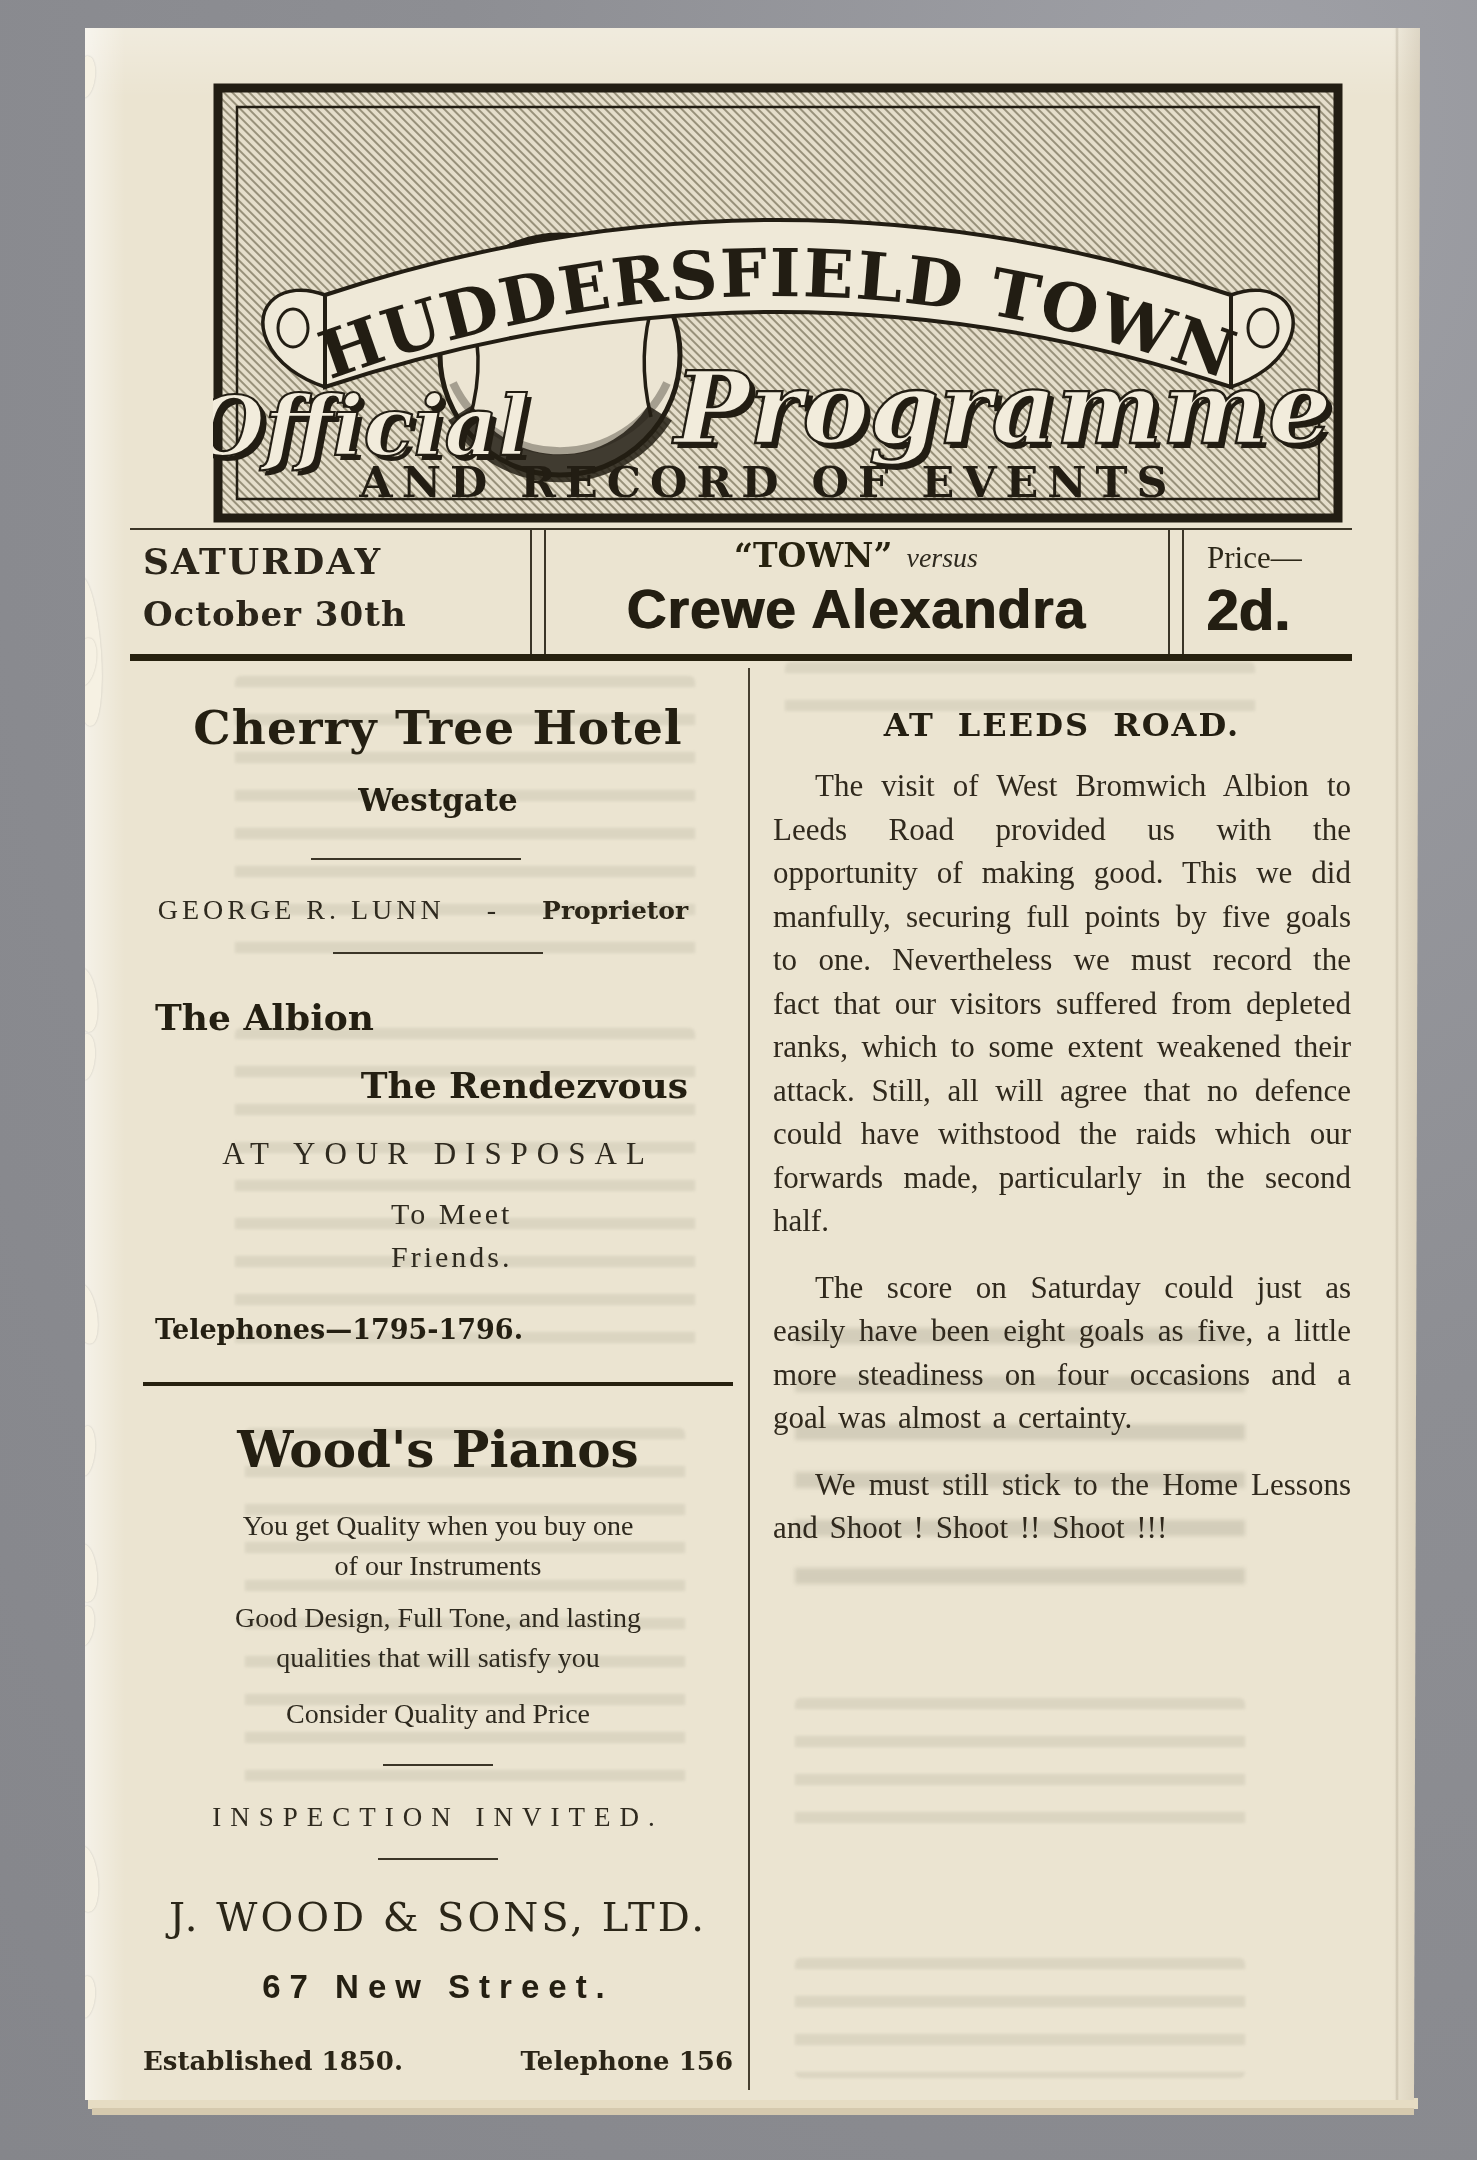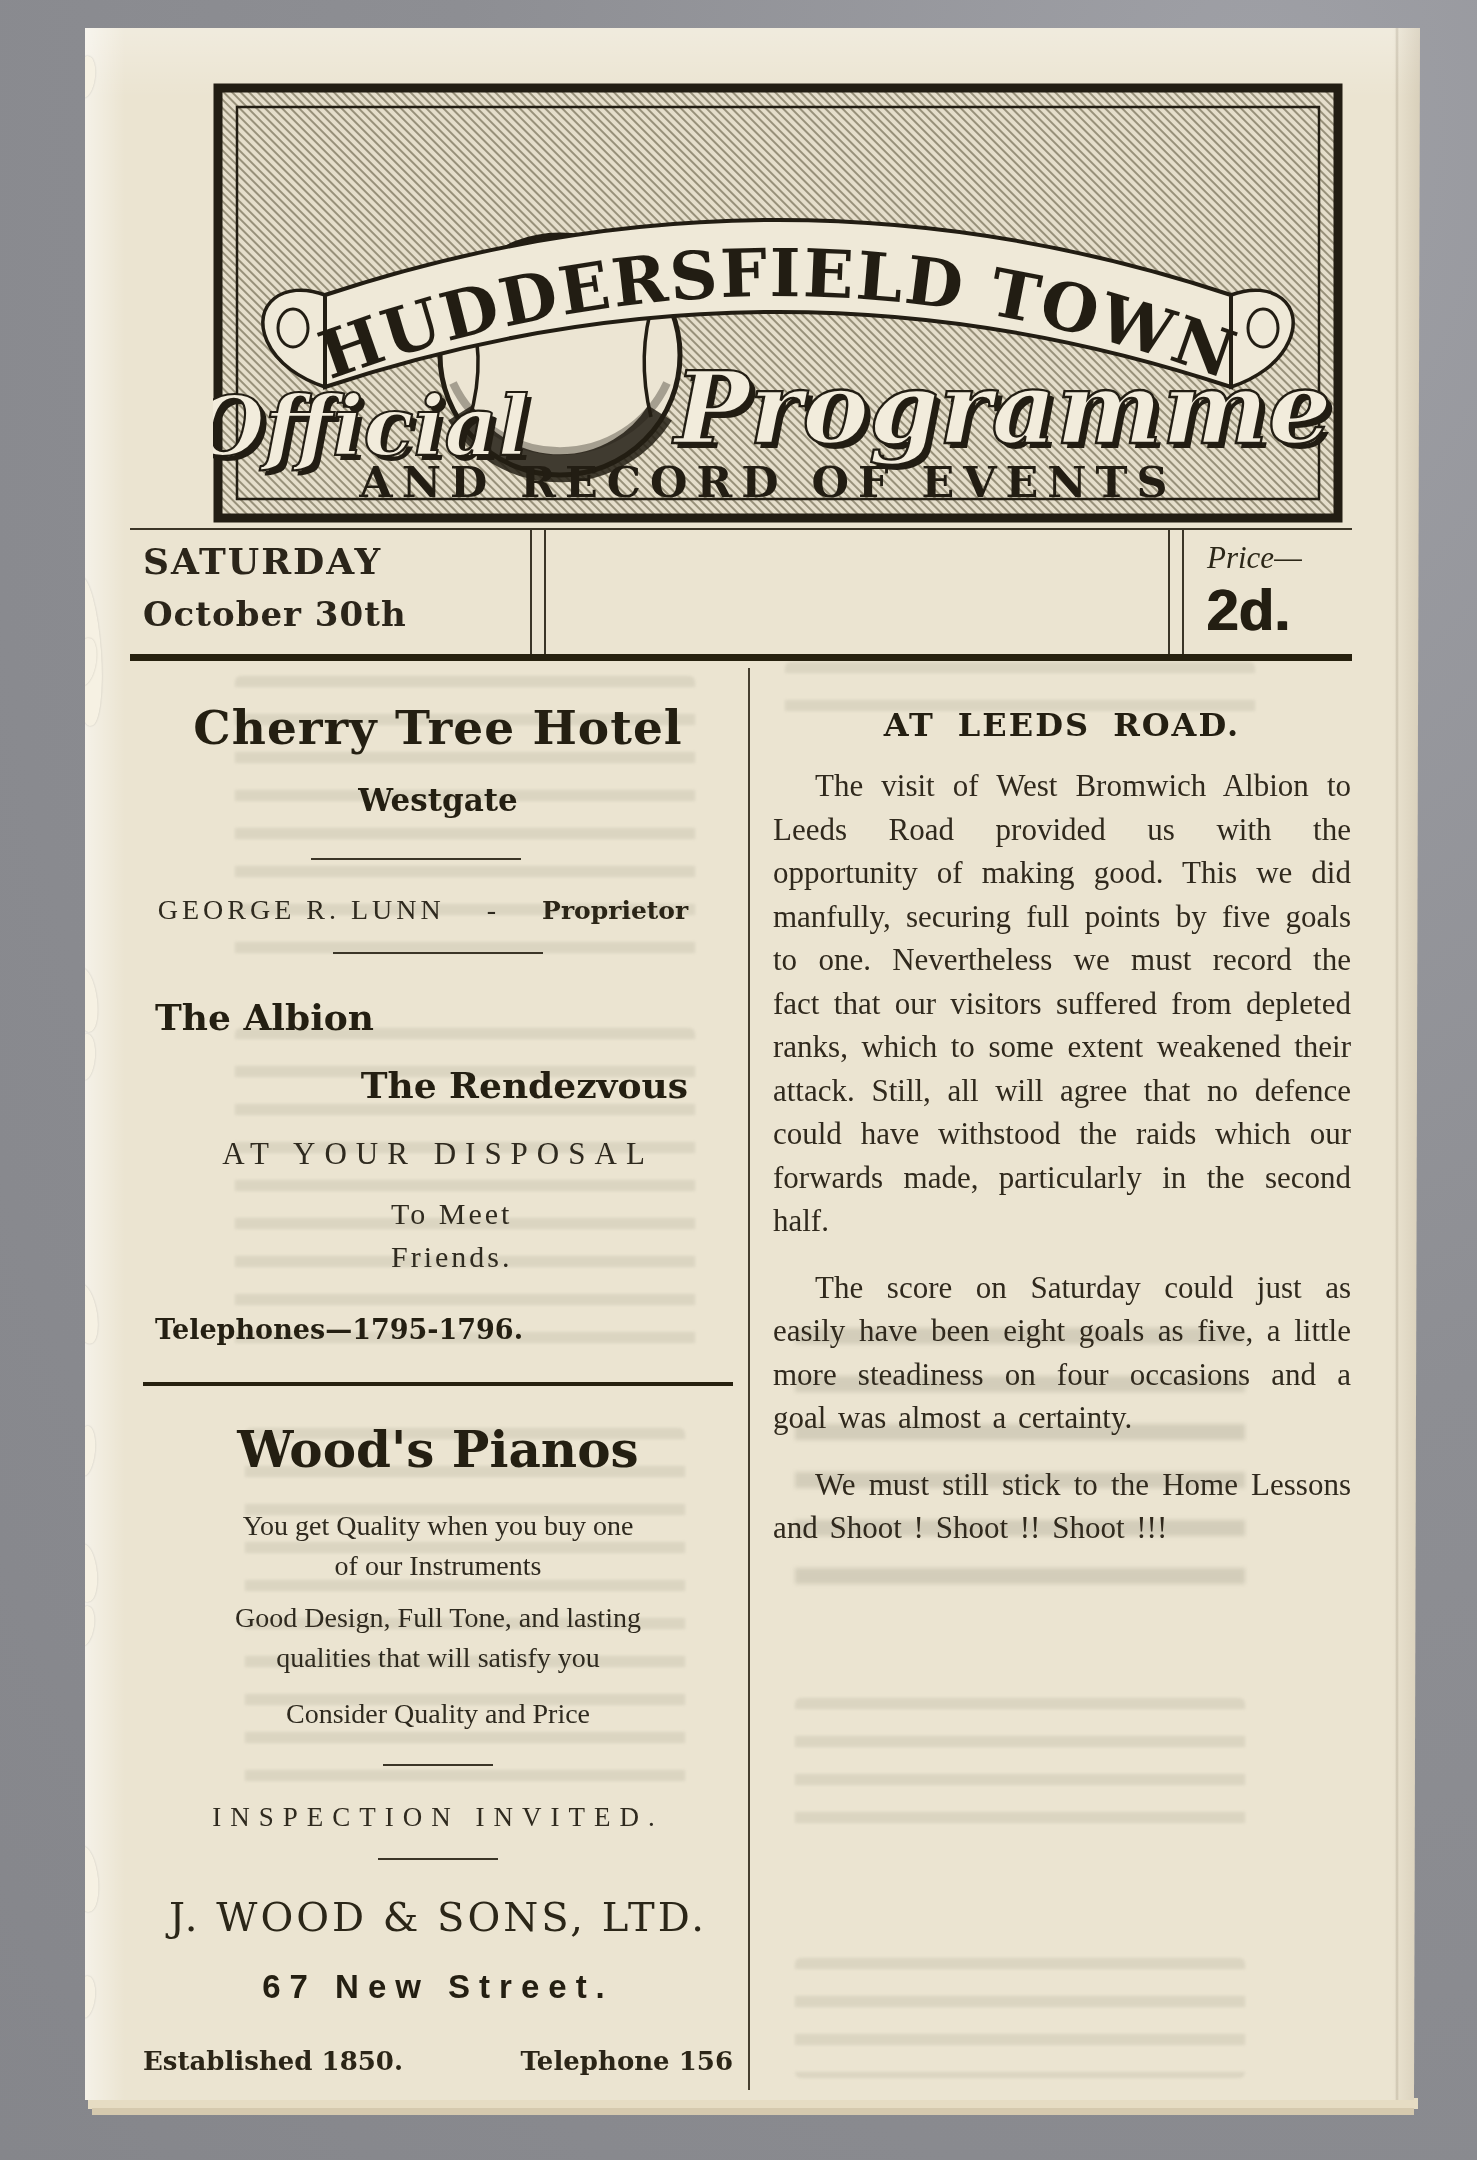--- a/index.html
+++ b/index.html
@@ -25,21 +25,21 @@
   .crease{position:absolute;left:1310px;top:0;width:4px;height:100%;z-index:2;
     background:linear-gradient(90deg, rgba(90,75,50,0), rgba(90,75,50,.2), rgba(90,75,50,0));}
 
   
   .dl-day{font-family:"DejaVu Serif",serif;font-weight:700;font-size:36px;letter-spacing:2px;color:#2b251a;z-index:2;}
   .dl-date{font-family:"DejaVu Serif",serif;font-weight:700;font-size:34px;letter-spacing:1px;color:#2b251a;z-index:2;}
   .dl-mid{z-index:2;text-align:center;}
   .dl-home{font-family:"DejaVu Serif",serif;font-weight:700;font-size:33px;color:#27220f;}
   .dl-vs{font-family:"Liberation Serif",serif;font-style:italic;font-size:28px;color:#2f2a1f;margin-left:14px;}
   .dl-opp{font-family:"Liberation Sans",sans-serif;font-weight:700;font-size:55px;letter-spacing:1px;color:#231e12;text-shadow:1.2px 0 currentColor;}
-  .dl-pricelabel{font-family:"Liberation Serif",serif;font-size:31px;color:#2c2718;z-index:2;font-style:italic;}
+  .dl-pricelabel{font-family:"Liberation Serif",serif;font-size:31px;color:#2c2718;z-index:2;}
   .dl-price{font-family:"Liberation Sans",sans-serif;font-weight:700;font-size:58px;color:#231e12;text-shadow:1.3px 0 currentColor;z-index:2;}
 
   
   .leftcol{position:absolute;left:58px;top:640px;width:590px;z-index:2;}
   .rightcol{position:absolute;left:688px;top:640px;width:578px;z-index:2;}
   .fat{font-family:"DejaVu Serif",serif;font-weight:700;color:#241f12;}
   .ad-title{font-size:47px;letter-spacing:1px;text-align:center;}
   .ad-sub{font-size:31px;text-align:center;}
   .prop-name{font-family:"Liberation Serif",serif;font-size:28px;letter-spacing:4px;color:#2f2a1f;}
   .prop-role{font-family:"DejaVu Serif",serif;font-weight:700;font-size:25px;color:#2b2517;}
@@ -131,20 +131,26 @@
     <div class="rule" style="left:45px;top:500px;width:1222px;height:2px;"></div>
     <div class="rule-heavy" style="left:45px;top:626px;width:1222px;height:7px;"></div>
     <div class="rule" style="left:445px;top:502px;width:2px;height:124px;"></div>
     <div class="rule" style="left:459px;top:502px;width:2px;height:124px;"></div>
     <div class="rule" style="left:1083px;top:502px;width:2px;height:124px;"></div>
     <div class="rule" style="left:1097px;top:502px;width:2px;height:124px;"></div>
 
     <div class="abs dl-day" style="left:58px;top:512px;">SATURDAY</div>
     <div class="abs dl-date" style="left:58px;top:566px;">October 30th</div>
 
+    <div class="abs dl-mid" style="left:470px;top:508px;width:602px;">
+      <div>
+        <span class="dl-home">“TOWN”</span><span class="dl-vs">versus</span>
+      </div>
+      <div class="dl-opp" style="margin-top:2px;">Crewe Alexandra</div>
+    </div>
 
     <div class="abs dl-pricelabel" style="left:1122px;top:512px;">Price—</div>
     <div class="abs dl-price" style="left:1121px;top:548px;">2d.</div>
 
     <div class="rule" style="left:663px;top:640px;width:2px;height:1422px;background:#463f30;"></div>
 
     <div class="leftcol">
 
       <div class="abs fat ad-title" style="left:0;top:32px;width:590px;">Cherry Tree Hotel</div>
       <div class="abs fat ad-sub" style="left:0;top:114px;width:590px;">Westgate</div>

